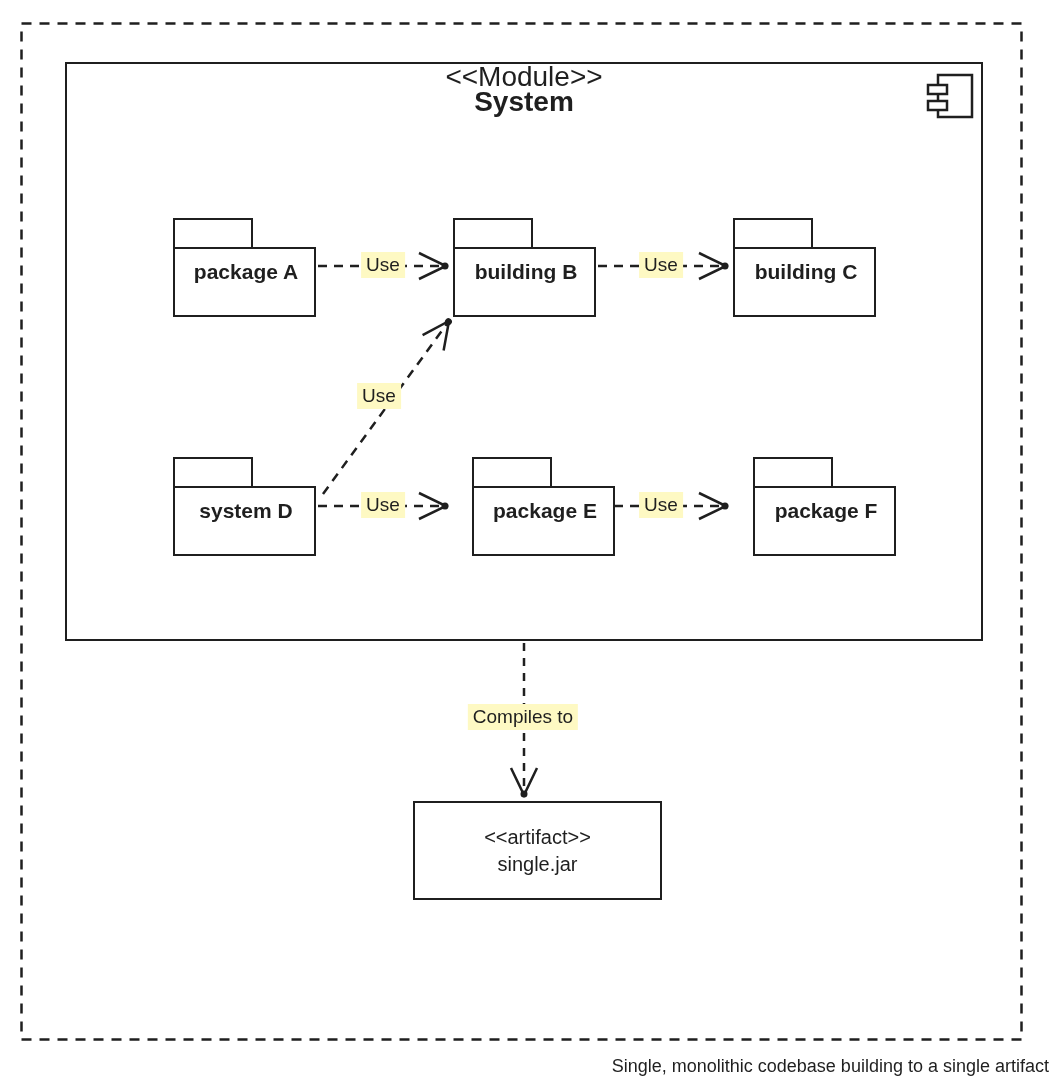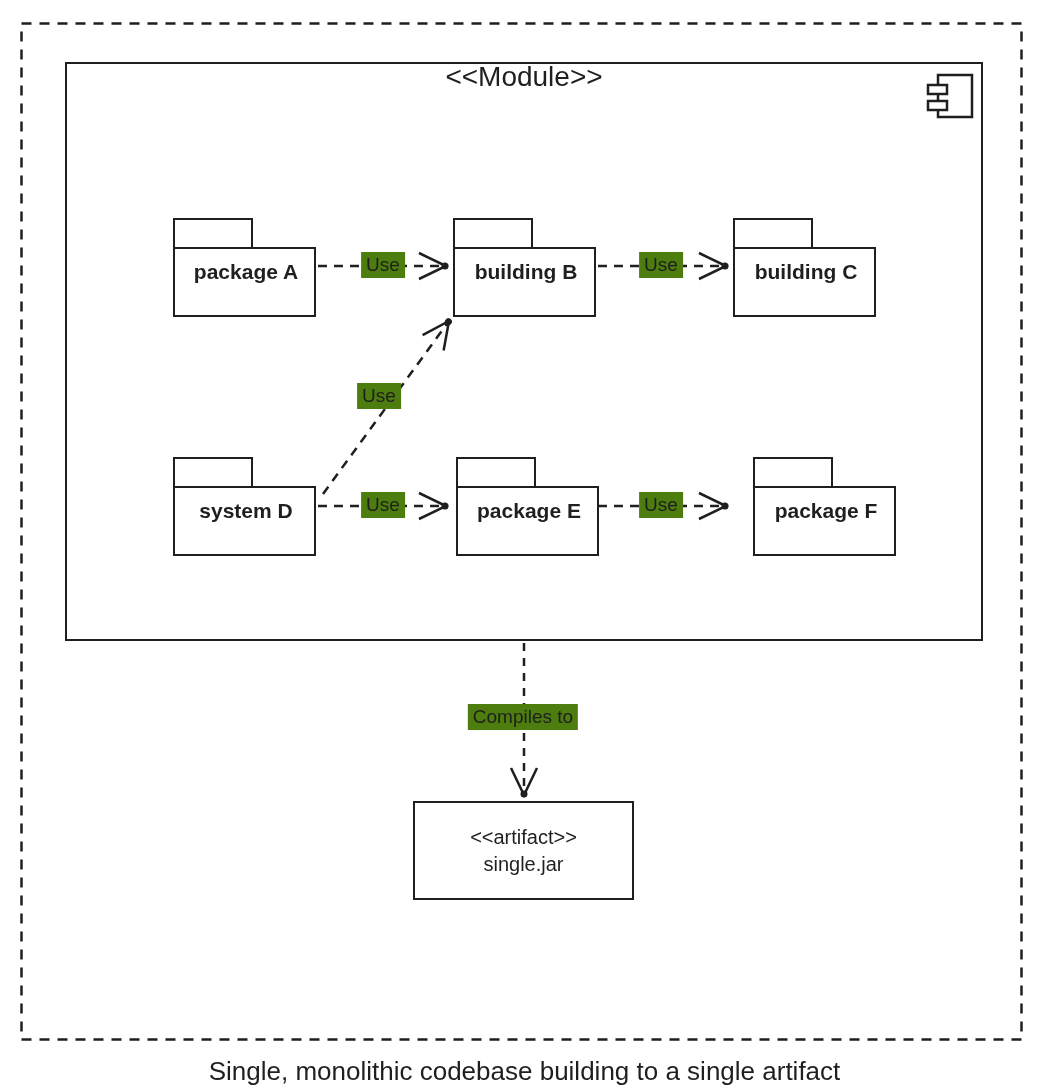--- a/index.html
+++ b/index.html
@@ -79,59 +79,59 @@
     align-items: center;
     justify-content: center;
     font-size: 21px;
     font-weight: bold;
     white-space: nowrap;
   }
   .pkg-a { left: 173px; top: 218px; }
   .pkg-b { left: 453px; top: 218px; }
   .pkg-c { left: 733px; top: 218px; }
   .pkg-d { left: 173px; top: 457px; }
-  .pkg-e { left: 456px; top: 457px; }
+  .pkg-e { left: 472px; top: 457px; }
   .pkg-f { left: 733px; top: 457px; margin-left: 20px; }
 
   .edge-label {
     position: absolute;
     transform: translate(-50%, -50%);
-    background: #4d7c0f;
+    background: #fef9c3;
     padding: 2px 5px;
     font-size: 19px;
     white-space: nowrap;
     z-index: 3;
   }
   .lbl-use-ab { left: 383px; top: 265px; }
   .lbl-use-bc { left: 661px; top: 265px; }
   .lbl-use-db { left: 379px; top: 396px; }
   .lbl-use-de { left: 383px; top: 505px; }
   .lbl-use-ef { left: 661px; top: 505px; }
   .lbl-compiles { left: 523px; top: 717px; }
 
   .artifact-box {
     position: absolute;
     left: 413px; top: 801px;
-    width: 221px; height: 99px;
+    width: 249px; height: 99px;
     border: 2.5px solid #1f1f1f;
     background: #ffffff;
     display: flex;
     flex-direction: column;
     align-items: center;
     justify-content: center;
     font-size: 20px;
     line-height: 27px;
   }
 
   .caption {
     position: absolute;
     left: 0; top: 1056px;
     width: 1049px;
-    text-align: center;
-    font-size: 26px;
+    text-align: right;
+    font-size: 18px;
     z-index: 2;
   }
 </style>
 </head>
 <body>
 
 <div id="canvas">
 
   <svg id="edges-svg" viewBox="0 0 1049 1089" xmlns="http://www.w3.org/2000/svg">
     <defs>
@@ -150,20 +150,21 @@
     <line x1="598" y1="506" x2="726" y2="506" stroke="#1f1f1f" stroke-width="2.5" stroke-dasharray="9 7" marker-end="url(#openArrow)"></line>
     <line x1="524" y1="643" x2="524" y2="795" stroke="#1f1f1f" stroke-width="2.5" stroke-dasharray="8 7" marker-end="url(#openArrow)"></line>
   </svg>
 
   <div class="box-layer">
 
     <div class="system-box"></div>
 
     <div class="module-header">
       <span class="stereotype">&lt;&lt;Module&gt;&gt;</span>
+      <span class="name">System</span>
     </div>
 
     <div class="component-icon-wrap">
       <svg width="60" height="56" viewBox="0 0 60 56" xmlns="http://www.w3.org/2000/svg">
         <rect x="18" y="7" width="34" height="42" fill="#ffffff" stroke="#1f1f1f" stroke-width="2.5"></rect>
         <rect x="8" y="17" width="19" height="9" fill="#ffffff" stroke="#1f1f1f" stroke-width="2.5"></rect>
         <rect x="8" y="33" width="19" height="9" fill="#ffffff" stroke="#1f1f1f" stroke-width="2.5"></rect>
       </svg>
     </div>
 

